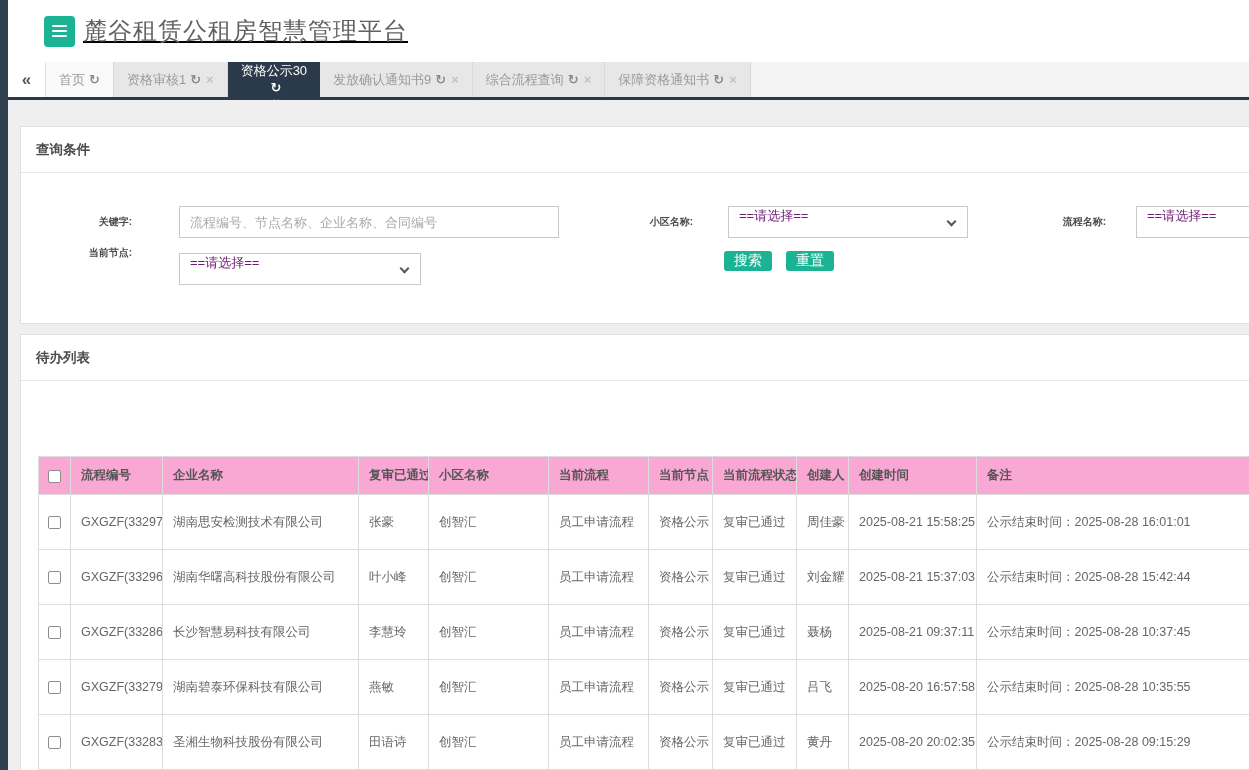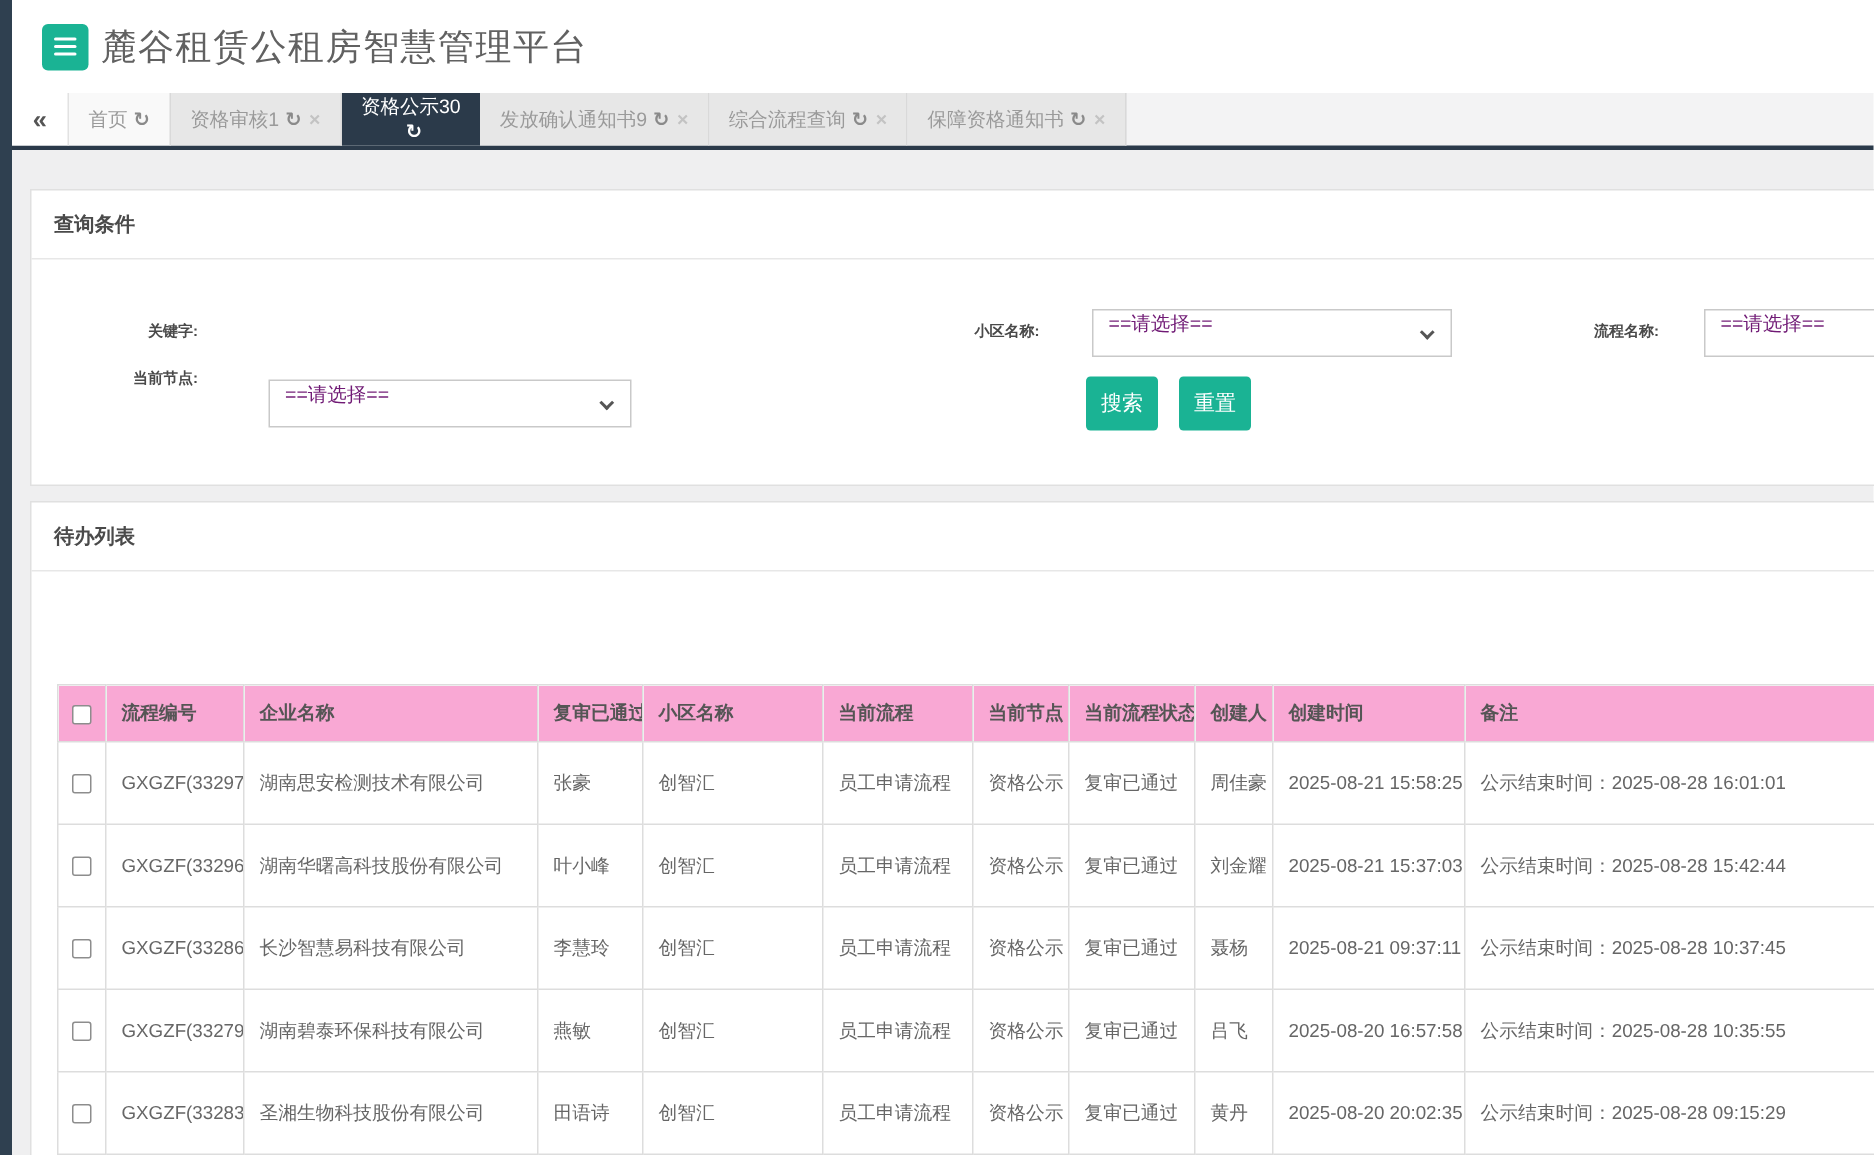--- a/index.html
+++ b/index.html
@@ -3,21 +3,21 @@
 <meta charset="utf-8">
 <style>
   * { margin:0; padding:0; box-sizing:border-box; }
   html,body { width:1249px; height:770px; overflow:hidden; background:#fff;
     font-family:"Liberation Sans","DejaVu Sans",sans-serif; }
 
   .sliver { position:absolute; left:0; top:0; width:8px; height:770px; background:#2f4050; }
   .main { position:absolute; left:8px; top:0; width:1241px; height:770px; }
 
   
-  .app-header { height:62px; background:#fff; display:flex; align-items:center; padding-left:20px; }
+  .app-header { height:62px; background:#fff; display:flex; align-items:center; padding-left:36px;text-decoration:underline; }
   .menu-btn { width:31px; height:31px; background:#1ab394; border-radius:4px; display:flex;
     flex-direction:column; justify-content:center; align-items:center; gap:3px; cursor:pointer; }
   .menu-btn i { display:block; width:15px; height:2px; background:#fff; border-radius:1px; }
   .app-title { margin-left:8px; font-size:24px; color:#616161; letter-spacing:1px; }
 
   
   .tabbar { height:38px; background:#f3f3f4; border-bottom:3px solid #2b3a4a; display:flex; }
   .collapse-btn { width:38px; height:35px; background:#fff; border-right:1px solid #e2e2e2;
     display:flex; align-items:center; justify-content:center; font-size:17px; font-weight:bold; color:#555; cursor:pointer; }
   .tab { height:35px; padding:0 13px; display:flex; align-items:center; font-size:13px; color:#9a9a9a;
@@ -40,21 +40,21 @@
   .f-label { position:absolute; font-size:10px; font-weight:bold; color:#4a4a4a;
     text-align:right; line-height:32px; }
   .f-input { position:absolute; height:32px; border:1px solid #c9c9c9; background:#fff;
     font-size:13px; color:#555; padding:0 10px; outline:none;
     font-family:"Liberation Sans","DejaVu Sans",sans-serif; }
   .f-input::placeholder { color:#a9a9a9; }
   .selectbox { position:absolute; height:32px; border:1px solid #c9c9c9; background:#fff;
     display:flex; align-items:flex-start; padding:0 28px 4px 10px; font-size:13px; color:#701a75; cursor:pointer; }
   .chev { position:absolute; right:12px; top:11px; width:7px; height:7px;
     border-right:2px solid #555; border-bottom:2px solid #555; transform:rotate(45deg); }
-  .btn { position:absolute; top:78px; width:48px; height:36px; background:#1ab394; color:#fff;
+  .btn { position:absolute; top:78px; width:48px; height:20px; background:#1ab394; color:#fff;
     border:none; border-radius:3px; font-size:14px; cursor:pointer;
     font-family:"Liberation Sans","DejaVu Sans",sans-serif; }
 
   
   .table-wrap { padding:75px 0 0 17px; }
   table { border-collapse:collapse; table-layout:fixed; width:1238px; background:#fff; }
   th, td { border:1px solid #ddd; font-size:12.5px; text-align:left; padding:0 10px;
     overflow:hidden; white-space:nowrap; }
   th { height:38px; background:#f9a8d4; color:#555; font-weight:bold; }
   td { height:55px; color:#666; }
@@ -116,20 +116,21 @@
       </div>
   </div>
 
   <div class="content">
 
     <div class="card">
       <div class="card-title">查询条件</div>
       <div class="query-form">
 
         <div class="f-label" style="left:20px; top:33px; width:91px;">关键字:</div>
+        <input class="f-input" style="left: 158px; top: 33px; width: 380px;" placeholder="流程编号、节点名称、企业名称、合同编号">
 
         <div class="f-label" style="left:530px; top:33px; width:142px;">小区名称:</div>
         <div class="selectbox" style="left:707px; top:33px; width:240px;">
           <span>==请选择==</span>
           <span class="chev"></span>
         </div>
 
         <div class="f-label" style="left:940px; top:33px; width:145px;">流程名称:</div>
         <div class="selectbox" style="left:1115px; top:33px; width:290px;">
           <span>==请选择==</span>

